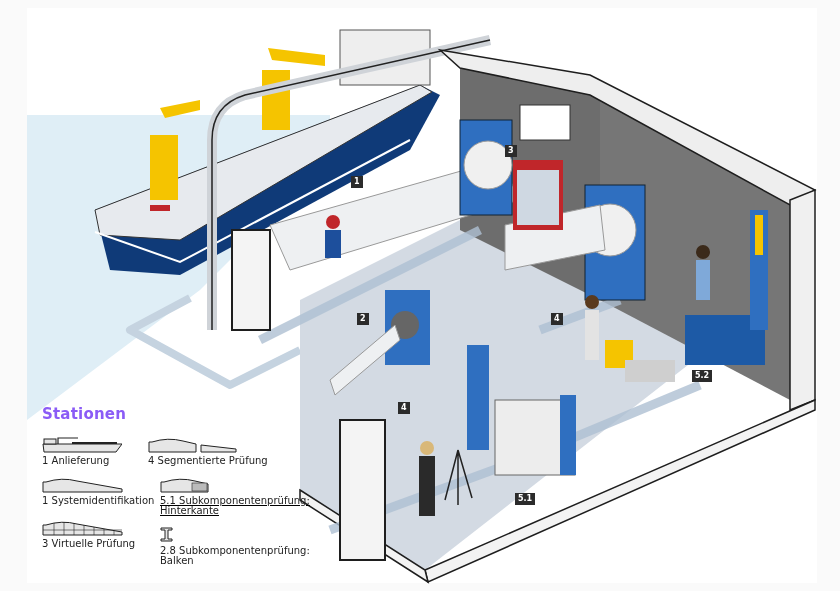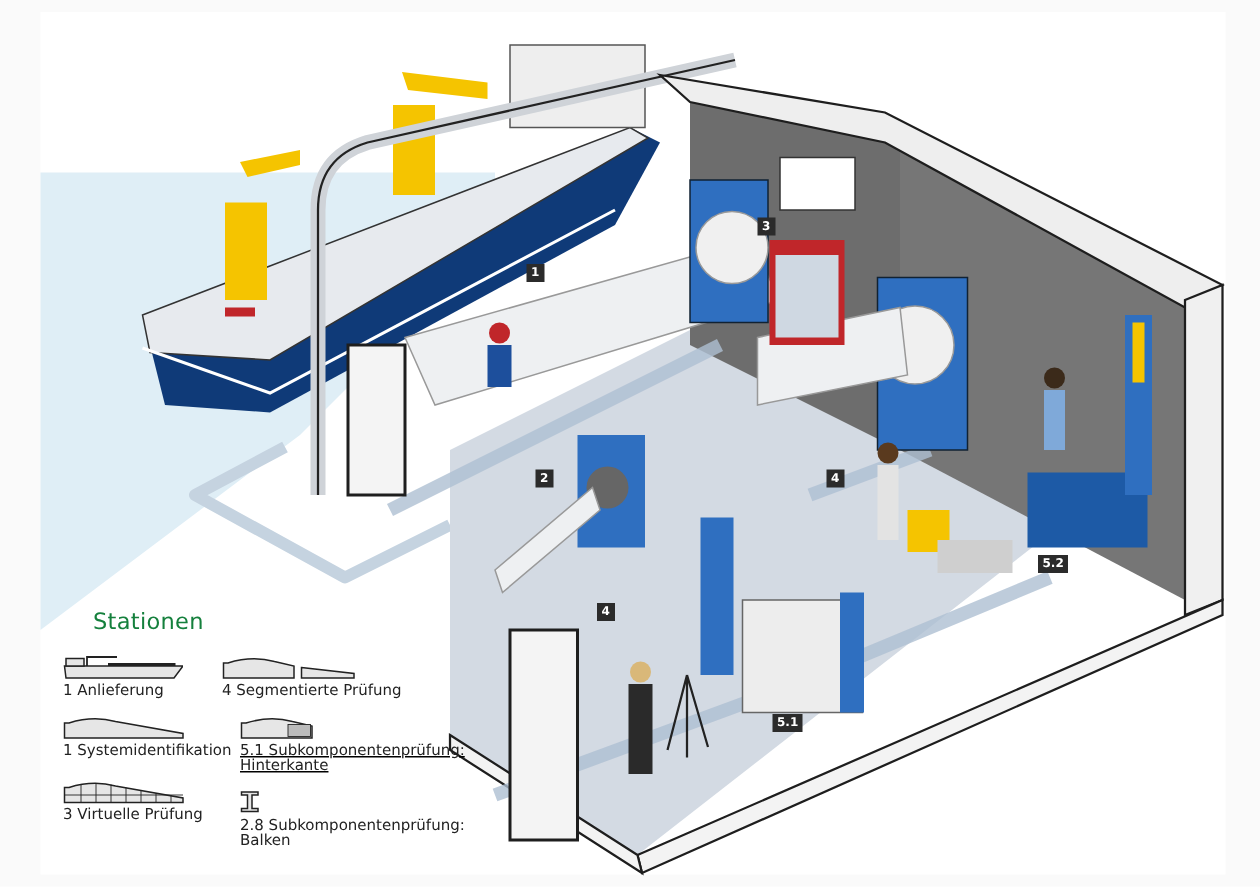--- a/index.html
+++ b/index.html
@@ -1,20 +1,20 @@
 <!DOCTYPE html>
 <html><head>
 <meta charset="utf-8">
 <style>
   html,body{margin:0;padding:0;}
   body{width:840px;height:591px;background:#fafafa;font-family:"DejaVu Sans","Liberation Sans",sans-serif;position:relative;overflow:hidden;}
   .panel{position:absolute;left:27px;top:8px;width:790px;height:575px;background:#ffffff;}
   svg.scene{position:absolute;left:0;top:0;}
   .legend{position:absolute;left:42px;top:405px;width:260px;}
-  .legend-title{position:absolute;left:0;top:0;font-size:15px;font-weight:normal;color:#15803d;letter-spacing:0.2px;margin-left:20px;}
+  .legend-title{position:absolute;left:0;top:0;font-size:15px;font-weight:bold;color:#8b5cf6;letter-spacing:0.2px;}
   .legend-item{position:absolute;width:130px;}
   .legend-item .ico{display:block;height:16px;}
   .legend-item .lbl{display:block;font-size:10px;color:#222;line-height:10px;margin-top:3px;}
   .tag{position:absolute;background:#2b2b2b;color:#fff;font-size:8px;font-weight:bold;padding:1px 3px;line-height:10px;}
 </style>
 </head>
 <body>
 
 <div class="panel"></div>
 
@@ -92,21 +92,21 @@
   <rect x="696" y="260" width="14" height="40" fill="#7fa9d9"></rect>
 
   <path d="M458,450 L445,500 M458,450 L458,505 M458,450 L472,498" stroke="#222" stroke-width="1.5"></path>
 </svg>
 
 <div class="tag" style="left:351px;top:176px;">1</div>
 <div class="tag" style="left:357px;top:313px;">2</div>
 <div class="tag" style="left:505px;top:145px;">3</div>
 <div class="tag" style="left:551px;top:313px;">4</div>
 <div class="tag" style="left:398px;top:402px;">4</div>
-<div class="tag" style="left:515px;top:476px;">5.1</div>
+<div class="tag" style="left:515px;top:493px;">5.1</div>
 <div class="tag" style="left:692px;top:370px;">5.2</div>
 
 <div class="legend">
   <div class="legend-title">Stationen</div>
 
   <div class="legend-item" style="left:0;top:32px;">
     <svg class="ico" width="80" height="16">
       <path d="M1,7 L80,7 L74,15 L2,15 Z" fill="#e6e6e6" stroke="#222" stroke-width="1"></path>
       <rect x="2" y="2" width="12" height="5" fill="#e6e6e6" stroke="#222" stroke-width="1"></rect>
       <path d="M16,7 L16,1 L36,1" fill="none" stroke="#222" stroke-width="1.2"></path>

